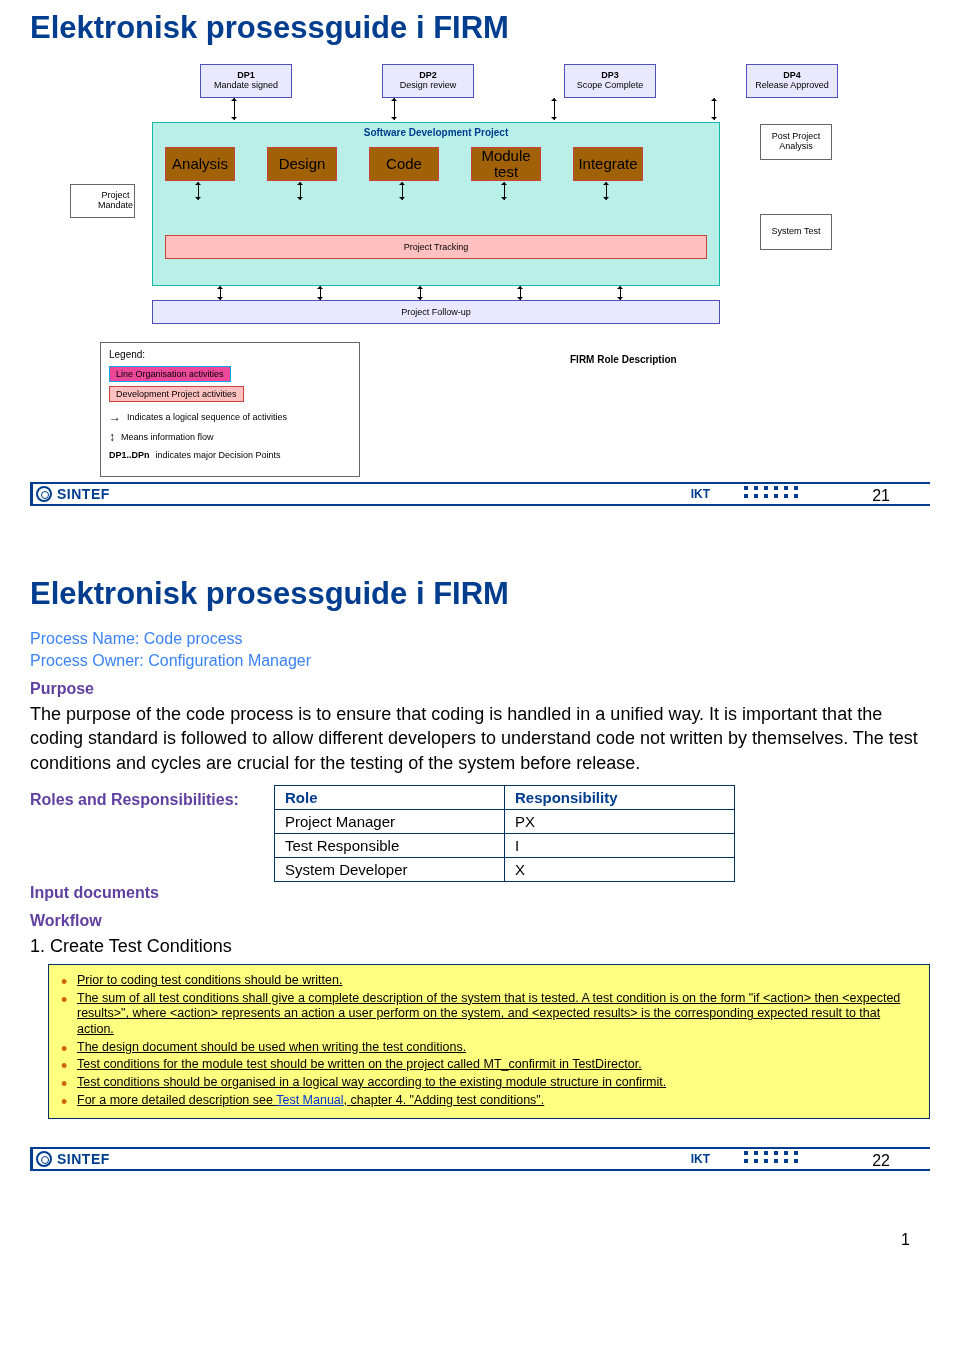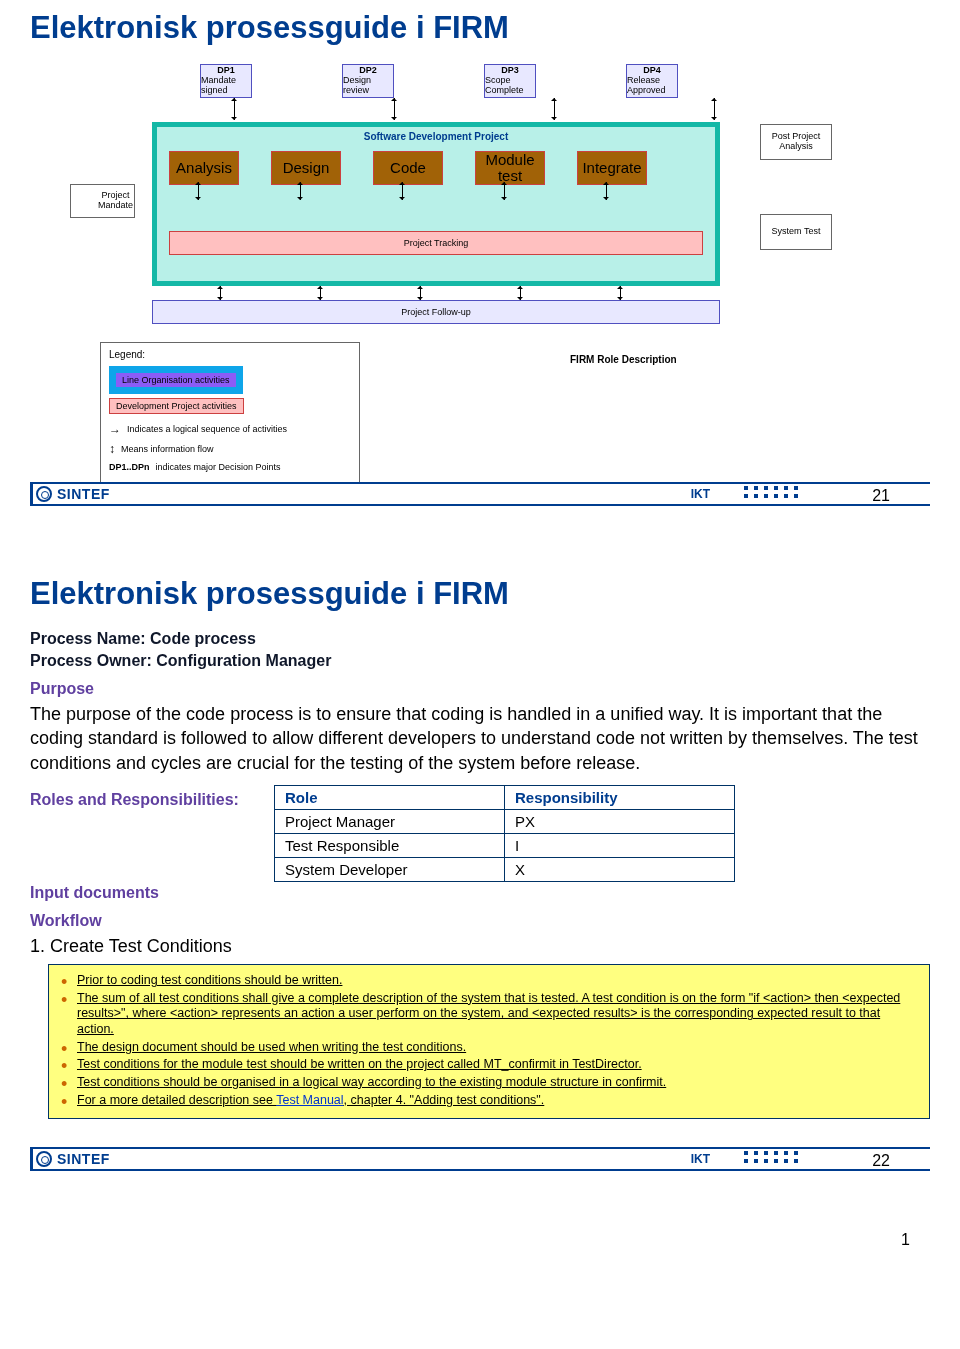--- a/index.html
+++ b/index.html
@@ -24,42 +24,42 @@
   
   .diagram-wrap {
     font-size: 10px;
     position: relative;
     width: 810px;
     height: 390px;
     margin-left: 40px;
   }
   .dp-row { position: absolute; top: 0; left: 130px; display: flex; gap: 90px; }
   .dp {
-    width: 52px; height: 34px;
+    width: 92px; height: 34px;
     background: #e8e8ff;
     border: 1px solid #5050c0;
     display: flex; flex-direction: column; align-items: center; justify-content: center;
-    font-size: 9px; text-align: left; line-height: 1.1;
+    font-size: 9px; text-align: right; line-height: 1.1;
   }
   .box-plain {
     position: absolute;
     border: 1px solid #666;
     background: #fff;
     padding: 4px 6px;
     text-align: center;
     font-size: 9px;
     display: flex; align-items: center; justify-content: center;
     line-height: 1.1;
   }
   .main-container {
     position: absolute;
     top: 58px; left: 82px;
     width: 568px; height: 164px;
     background: #b8f0e8;
-    border: 5px solid #14b8a6;
+    border: 1px solid #14b8a6;
   }
   .main-container-title {
     text-align: center; font-weight: bold; font-size: 10px;
     color: #003d8f; padding-top: 4px;
   }
   .phase-row {
     position: absolute; top: 24px; left: 12px;
     display: flex; gap: 32px;
   }
   .phase {
@@ -90,21 +90,21 @@
   .legend {
     position: absolute;
     top: 278px; left: 30px;
     width: 260px;
     border: 1px solid #666;
     padding: 6px 8px 10px 8px;
     font-size: 9px;
   }
   .legend-title { font-size: 10px; margin-bottom: 6px; }
   .leg-line {
-    background: #8b5cf6; border: 7px solid #0ea5e9;
+    background: #ec4899; border: 1px solid #0ea5e9;
     padding: 2px 6px; margin-bottom: 4px; display: inline-block;
   }
   .leg-dev {
     background: #ffc0c0; border: 1px solid #cc4040;
     padding: 2px 6px; margin-bottom: 8px; display: inline-block;
   }
   .leg-row { display: flex; align-items: center; margin-bottom: 6px; gap: 6px; }
   .arrow-right { font-size: 12px; }
   .firm-role {
     position: absolute; top: 290px; left: 500px;
@@ -115,21 +115,21 @@
     position: absolute; width: 1px; background: #000;
   }
   .varrow::before, .varrow::after {
     content: ''; position: absolute; left: -3px;
     border: 3px solid transparent;
   }
   .varrow::before { top: -3px; border-bottom-color: #000; }
   .varrow::after  { bottom: -3px; border-top-color: #000; }
   
   .subhead-blue {
-    color: #0f172a; font-weight: bold; font-size: 16px;
+    color: #3b82f6; font-weight: normal; font-size: 16px;
     margin-top: 4px;
   }
   .sect-purple {
     color: #6040a0; font-weight: bold; font-size: 16px;
     margin-top: 10px; margin-bottom: 4px;
   }
   .body-text { font-size: 18px; line-height: 1.35; margin-bottom: 6px; }
   .roles-row { display: flex; align-items: flex-start; gap: 14px; }
   .roles-row .rr-label { min-width: 230px; }
   table.roles {

